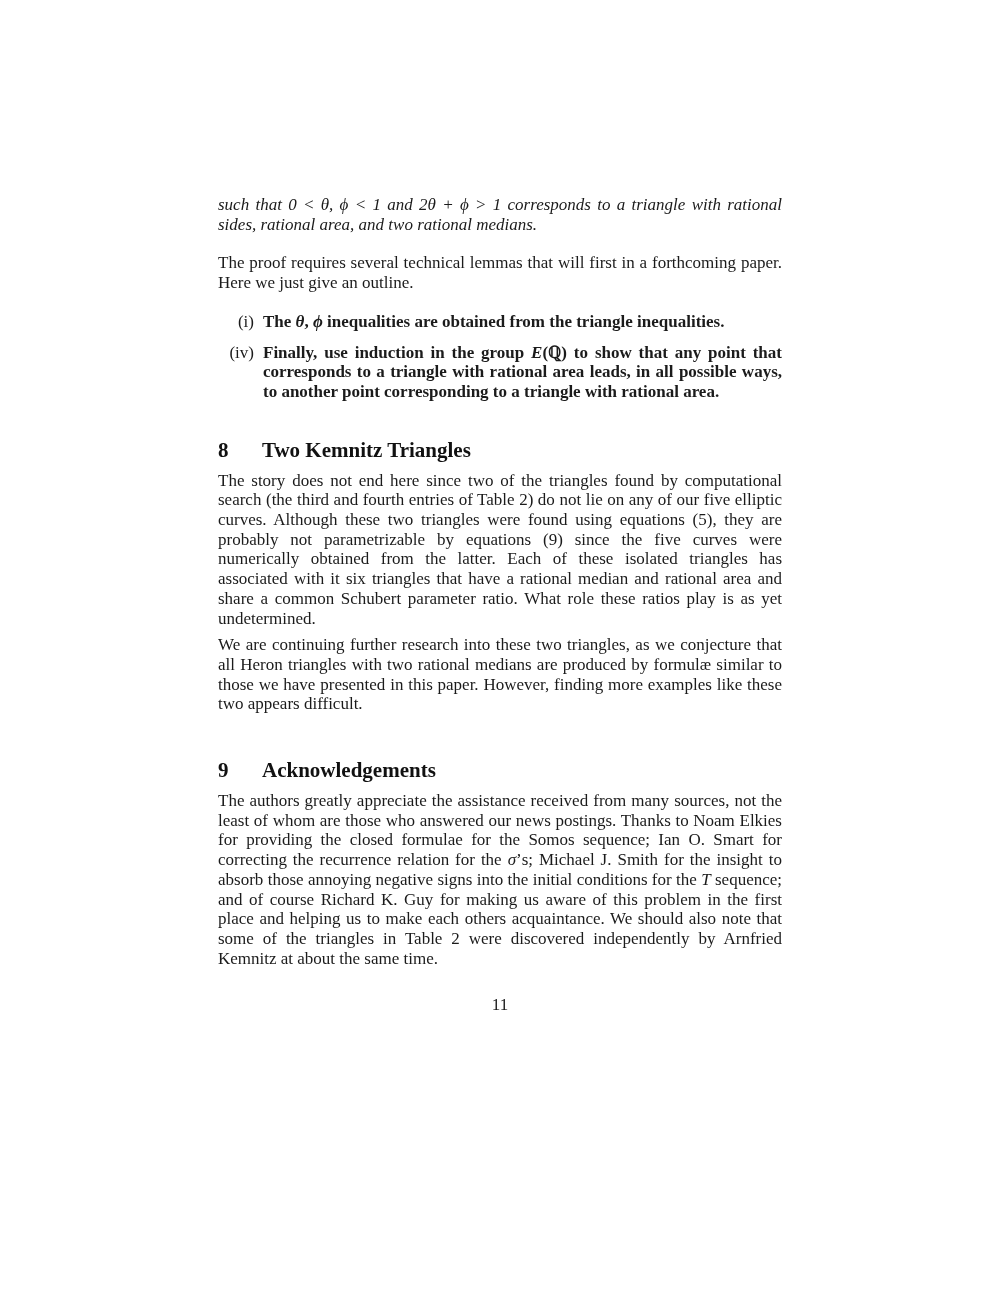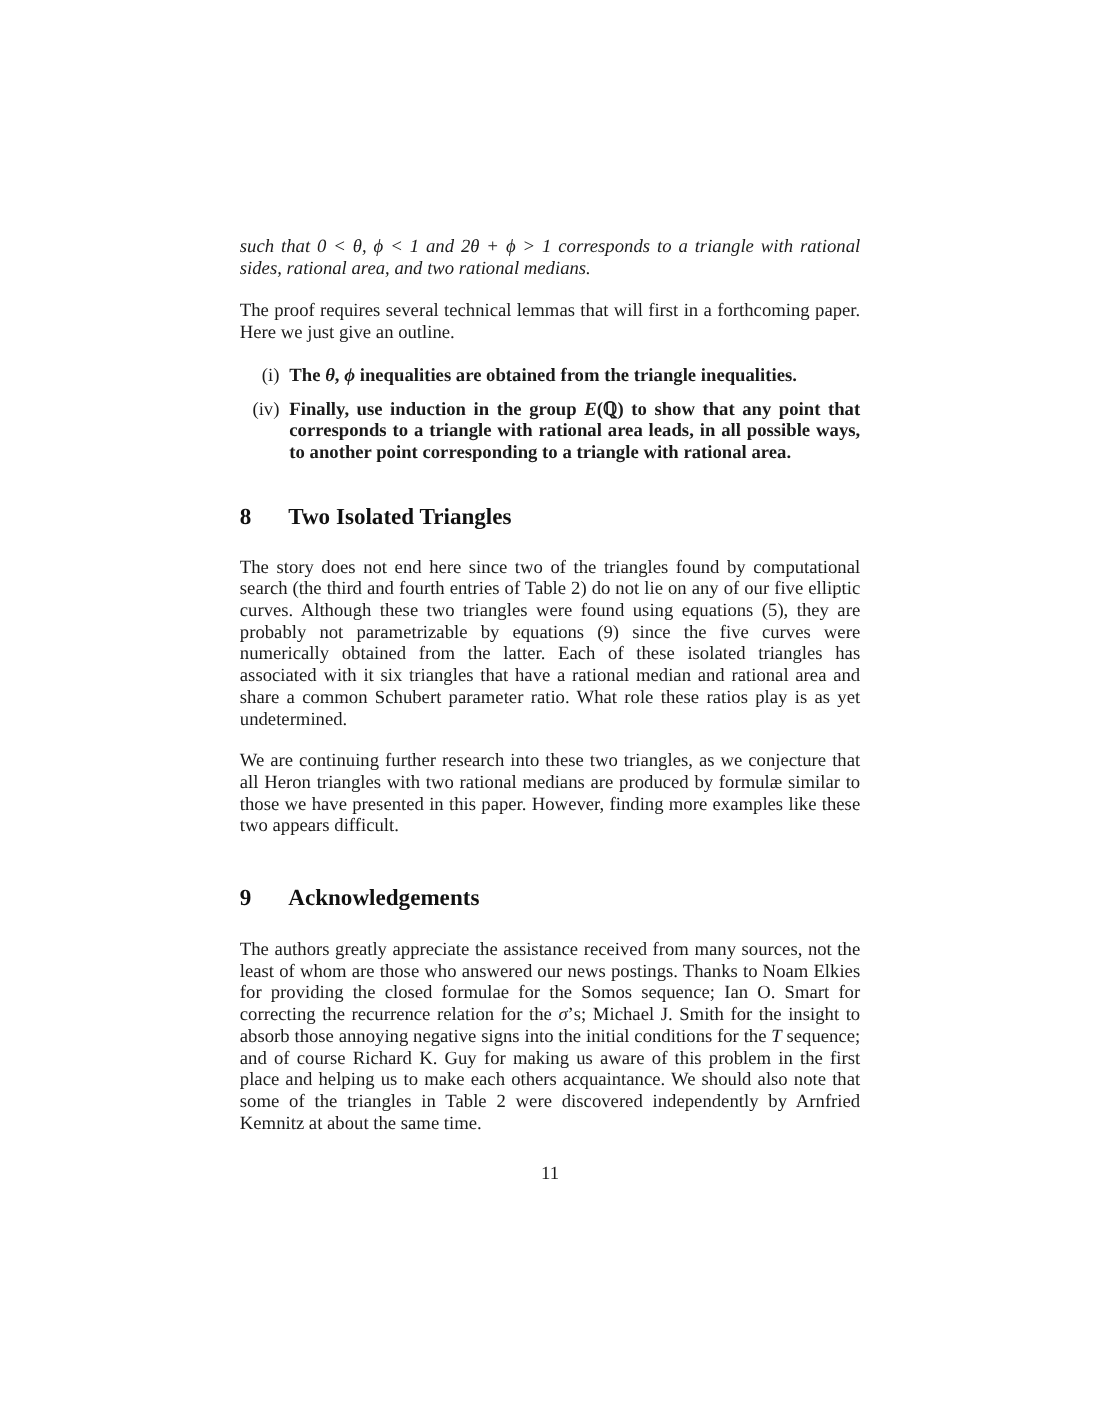--- a/index.html
+++ b/index.html
@@ -10,43 +10,43 @@
     background: #ffffff;
     font-family: "Liberation Serif", "DejaVu Serif", serif;
     font-size: 17px;
     line-height: 19.7px;
     color: #1b1b1b;
     overflow: hidden;
   }
   .column {
     position: absolute;
     left: 218px;
-    top: 214px;
+    top: 195px;
     width: 564px;
   }
   p { margin: 0; }
   .justify { text-align: justify; }
   .theorem { font-style: italic; text-align: justify; }
   .intro-para { margin-top: 19px; }
   .outline { margin-top: 19px; }
   .item { display: flex; margin-bottom: 11px; }
   .item:last-child { margin-bottom: 0; }
   .item-label { flex: none; width: 36px; text-align: right; }
   .item-body { flex: 1; margin-left: 9px; text-align: justify; font-weight: bold; }
   .sec-heading {
     margin: 0;
     font-size: 21px;
     font-weight: bold;
     line-height: 25px;
     color: #111111;
   }
   .sec-heading .sec-num { display: inline-block; min-width: 44px; }
   .h8 { margin-top: 36px; }
-  .after-heading { margin-top: 24px; }
-  .para-follow { margin-top: 18px; }
+  .after-heading { margin-top: 8px; }
+  .para-follow { margin-top: 7px; }
   .h9 { margin-top: 44px; }
   sub { font-size: 68%; line-height: 0; }
   .link { color: var(--link-color, #cc3333); cursor: pointer; }
   .page-number {
     margin-top: 27px;
     text-align: center;
   }
 </style>
 </head>
 <body>
@@ -63,21 +63,21 @@
         <span class="item-label">(i)</span>
         <div class="item-body">The <i>θ</i>, <i>ϕ</i> inequalities are obtained from the triangle inequalities.</div>
       </div>
       <div class="item">
         <span class="item-label">(iv)</span>
         <div class="item-body">Finally, use induction in the group <i>E</i>(ℚ) to show that any point that corresponds to a triangle with rational area leads, in all possible ways, to another point corresponding to a triangle with rational area.</div>
       </div>
     </div>
 
     <h2 class="sec-heading h8">
-      <span class="sec-num">8</span><span>Two Isolated Triangles</span>
+      <span class="sec-num">8</span><span>Two Kemnitz Triangles</span>
     </h2>
 
     <p class="justify after-heading">The story does not end here since two of the triangles found by computational search (the third and fourth entries of Table 2) do not lie on any of our five elliptic curves.  Although these two triangles were found using equations (5), they are probably not parametrizable by equations (9) since the five curves were numerically obtained from the latter.  Each of these isolated triangles has associated with it six triangles that have a rational median and rational area and share a common Schubert parameter ratio.  What role these ratios play is as yet undetermined.</p>
 
     <p class="justify para-follow">We are continuing further research into these two triangles, as we conjecture that all Heron triangles with two rational medians are produced by formulæ similar to those we have presented in this paper.  However, finding more examples like these two appears difficult.</p>
 
     <h2 class="sec-heading h9">
       <span class="sec-num">9</span><span>Acknowledgements</span>
     </h2>
 

